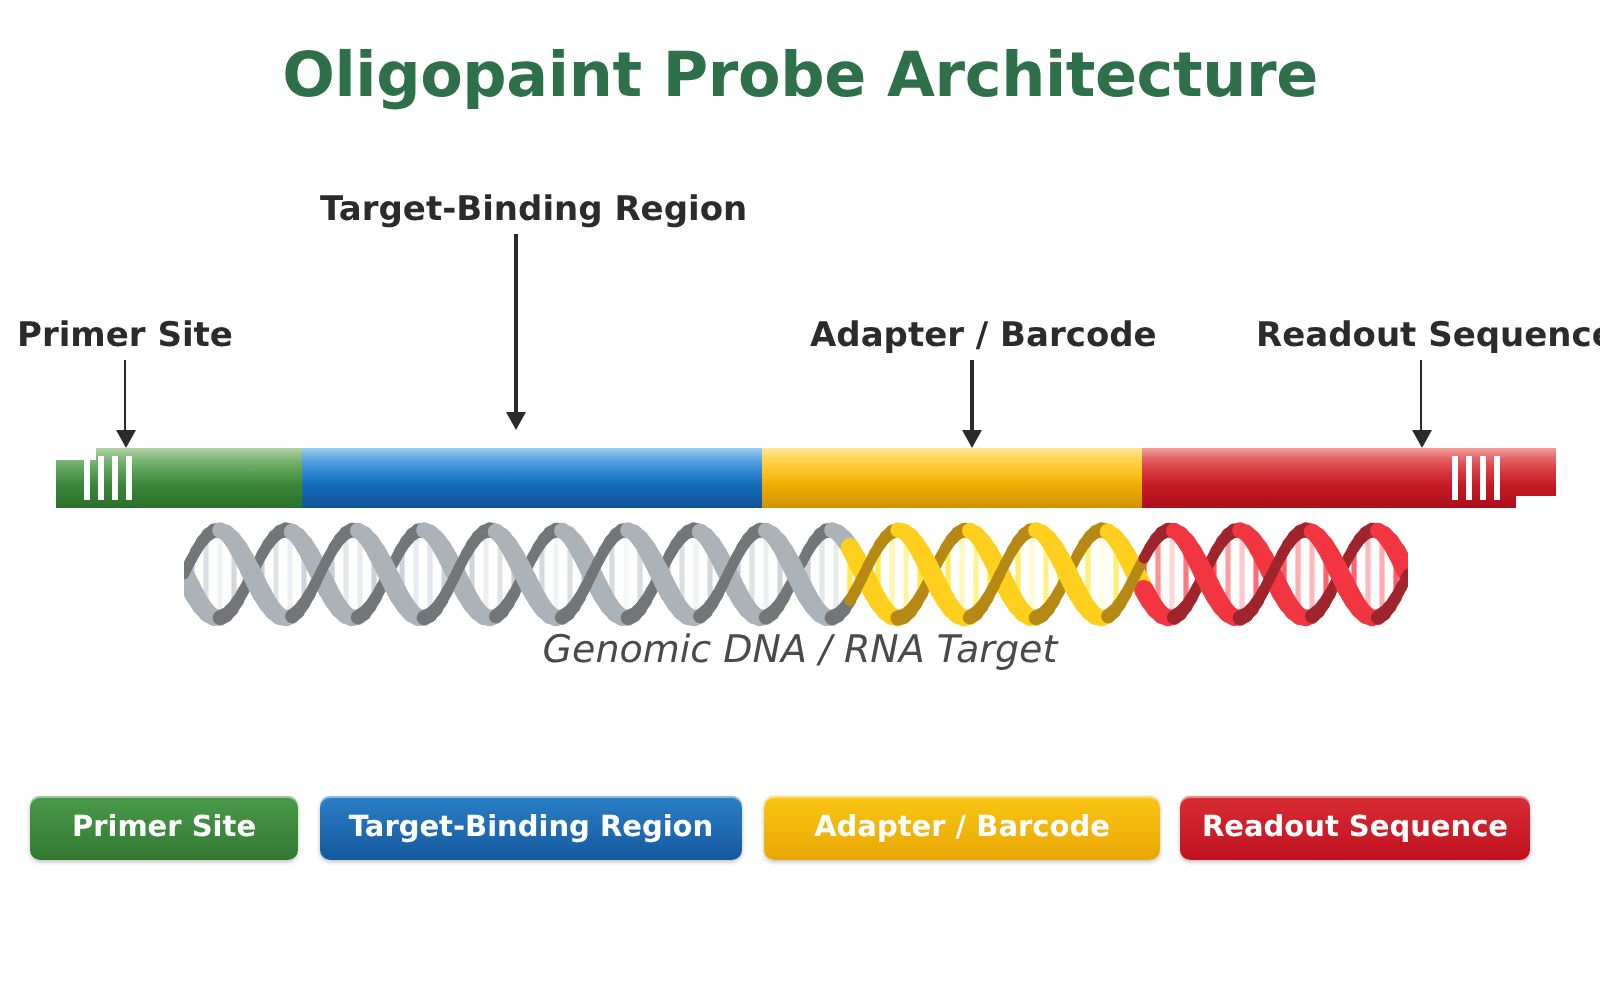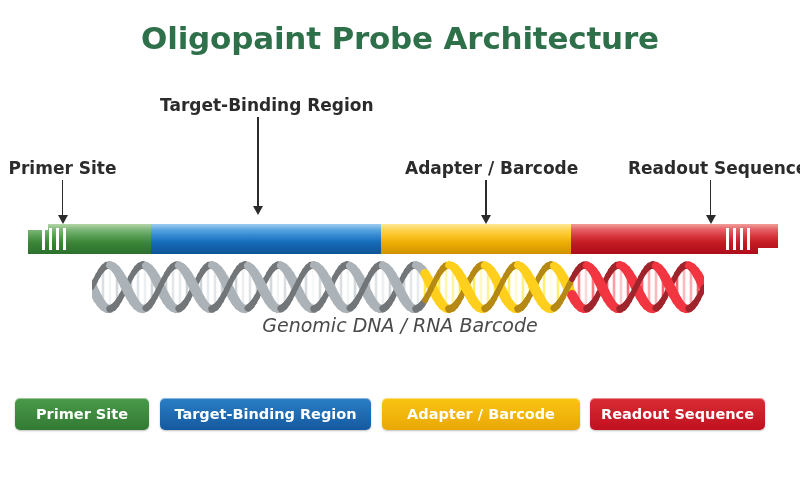--- a/index.html
+++ b/index.html
@@ -662,21 +662,21 @@
         <line x1="591" y1="51.51438904689583" x2="594" y2="52.90615187849074" stroke="rgb(242,54,65)" stroke-width="8.45" stroke-linecap="round"></line>
         <line x1="594" y1="52.90615187849074" x2="597" y2="52.625408193045864" stroke="rgb(242,54,65)" stroke-width="7.82" stroke-linecap="round"></line>
         <line x1="597" y1="52.625408193045864" x2="600" y2="50.69359240981133" stroke="rgb(160,36,43)" stroke-width="7.18" stroke-linecap="round"></line>
         <line x1="600" y1="50.69359240981133" x2="603" y2="47.25819617885459" stroke="rgb(160,36,43)" stroke-width="6.57" stroke-linecap="round"></line>
         <line x1="603" y1="47.25819617885459" x2="606" y2="42.58150758330187" stroke="rgb(160,36,43)" stroke-width="6.03" stroke-linecap="round"></line>
         <line x1="606" y1="42.58150758330187" x2="609" y2="37.02058578158595" stroke="rgb(160,36,43)" stroke-width="5.62" stroke-linecap="round"></line>
         <line x1="609" y1="37.02058578158595" x2="612" y2="31.00000000000005" stroke="rgb(160,36,43)" stroke-width="5.36" stroke-linecap="round"></line>
       </svg>
   </div>
 
-  <div class="helix-cap">Genomic DNA / RNA Barcode</div>
+  <div class="helix-cap">Genomic DNA / RNA Target</div>
 
   <div class="legend" id="legend">
       <div class="chip green" style="left: 15px; width: 134px;">Primer Site</div>
       <div class="chip blue" style="left: 160px; width: 211px;">Target-Binding Region</div>
       <div class="chip yellow" style="left: 382px; width: 198px;">Adapter / Barcode</div>
       <div class="chip red" style="left: 590px; width: 175px;">Readout Sequence</div>
     </div>
 
 </div>
 

